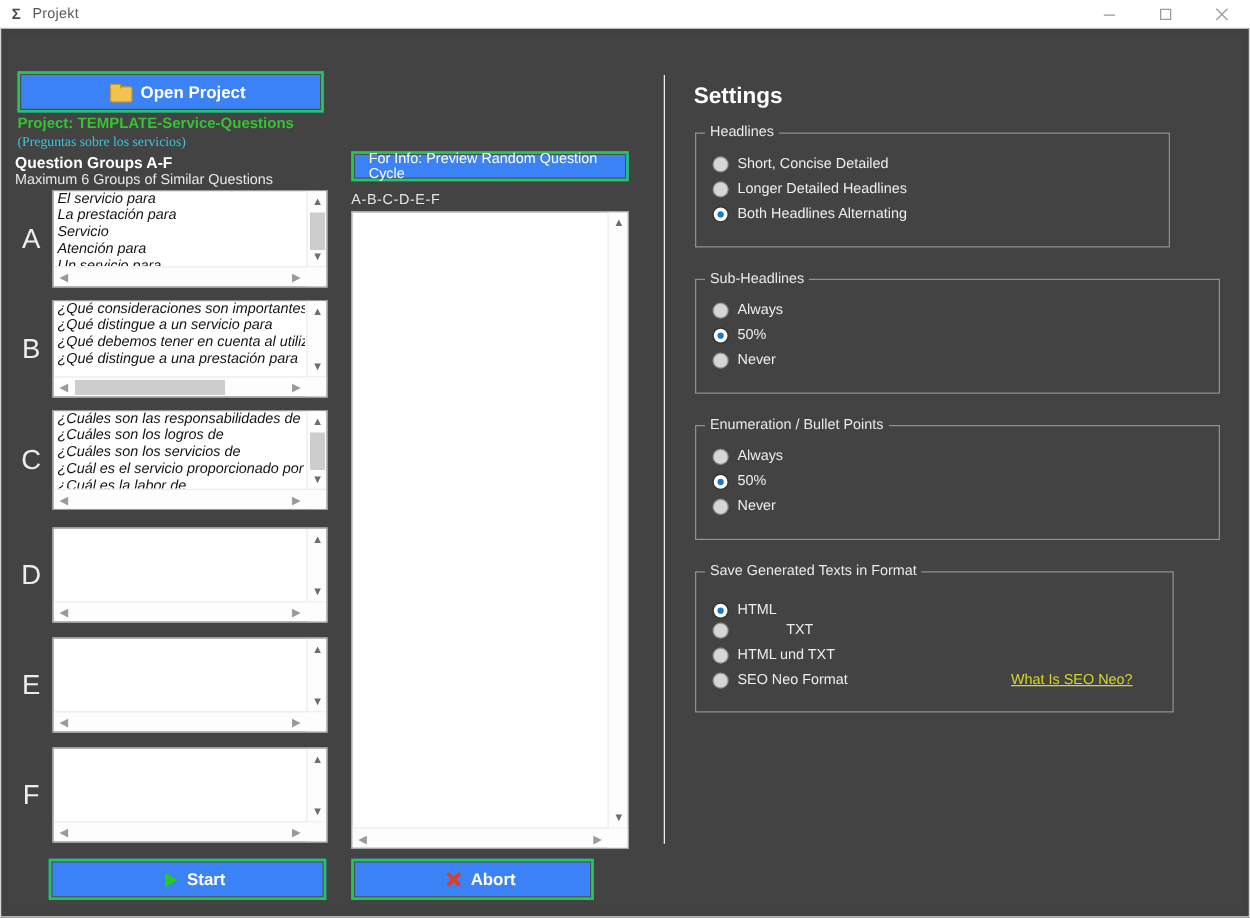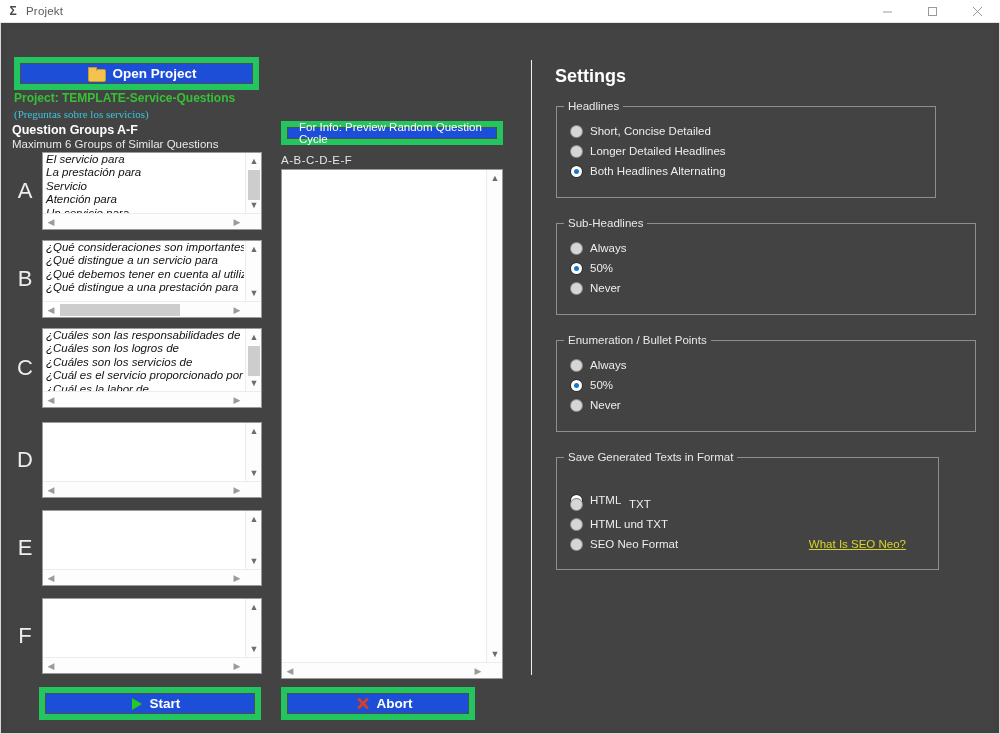--- a/index.html
+++ b/index.html
@@ -49,22 +49,22 @@
 
   
   .surface {
     position:absolute; left:5px; top:4px;
     width:988px; height:702px;
     background:#434343;
   }
 
   
   .btn-dark {
-    background:#1d4ed8;
-    border:6px solid #22c55e;
+    background:#3b82f6;
+    border:2px solid #22c55e;
     color:#ffffff;
     display:flex; align-items:center; justify-content:center; gap:8px;
     font-size:13.5px; font-weight:bold;
     cursor:pointer;
     box-shadow: 0 0 0 1px #4e4e4e inset;
     padding-left: 12px;
   }
   .btn-open {
     position:absolute; left:8px; top:30px; width:245px; height:33px;
   }
@@ -468,21 +468,21 @@
               <span class="radio checked"></span>
               <span>50%</span>
             </div>
             <div class="radio-row" style="top: 58px;">
               <span class="radio"></span>
               <span>Never</span>
             </div>
           </div>
           <div class="fieldset" style="left: 550px; top: 430px; width: 383px; height: 113px;">
             <div class="legend">Save Generated Texts in Format</div>
-            <div class="radio-row" style="top: 36px;">
+            <div class="radio-row" style="top: 24px;">
               <span class="radio checked"></span>
               <span>HTML</span>
             </div>
             <div class="radio-row" style="top: 40px; gap: 47px;">
               <span class="radio"></span>
               <span>TXT</span>
             </div>
             <div class="radio-row" style="top: 60px;">
               <span class="radio"></span>
               <span>HTML und TXT</span>

